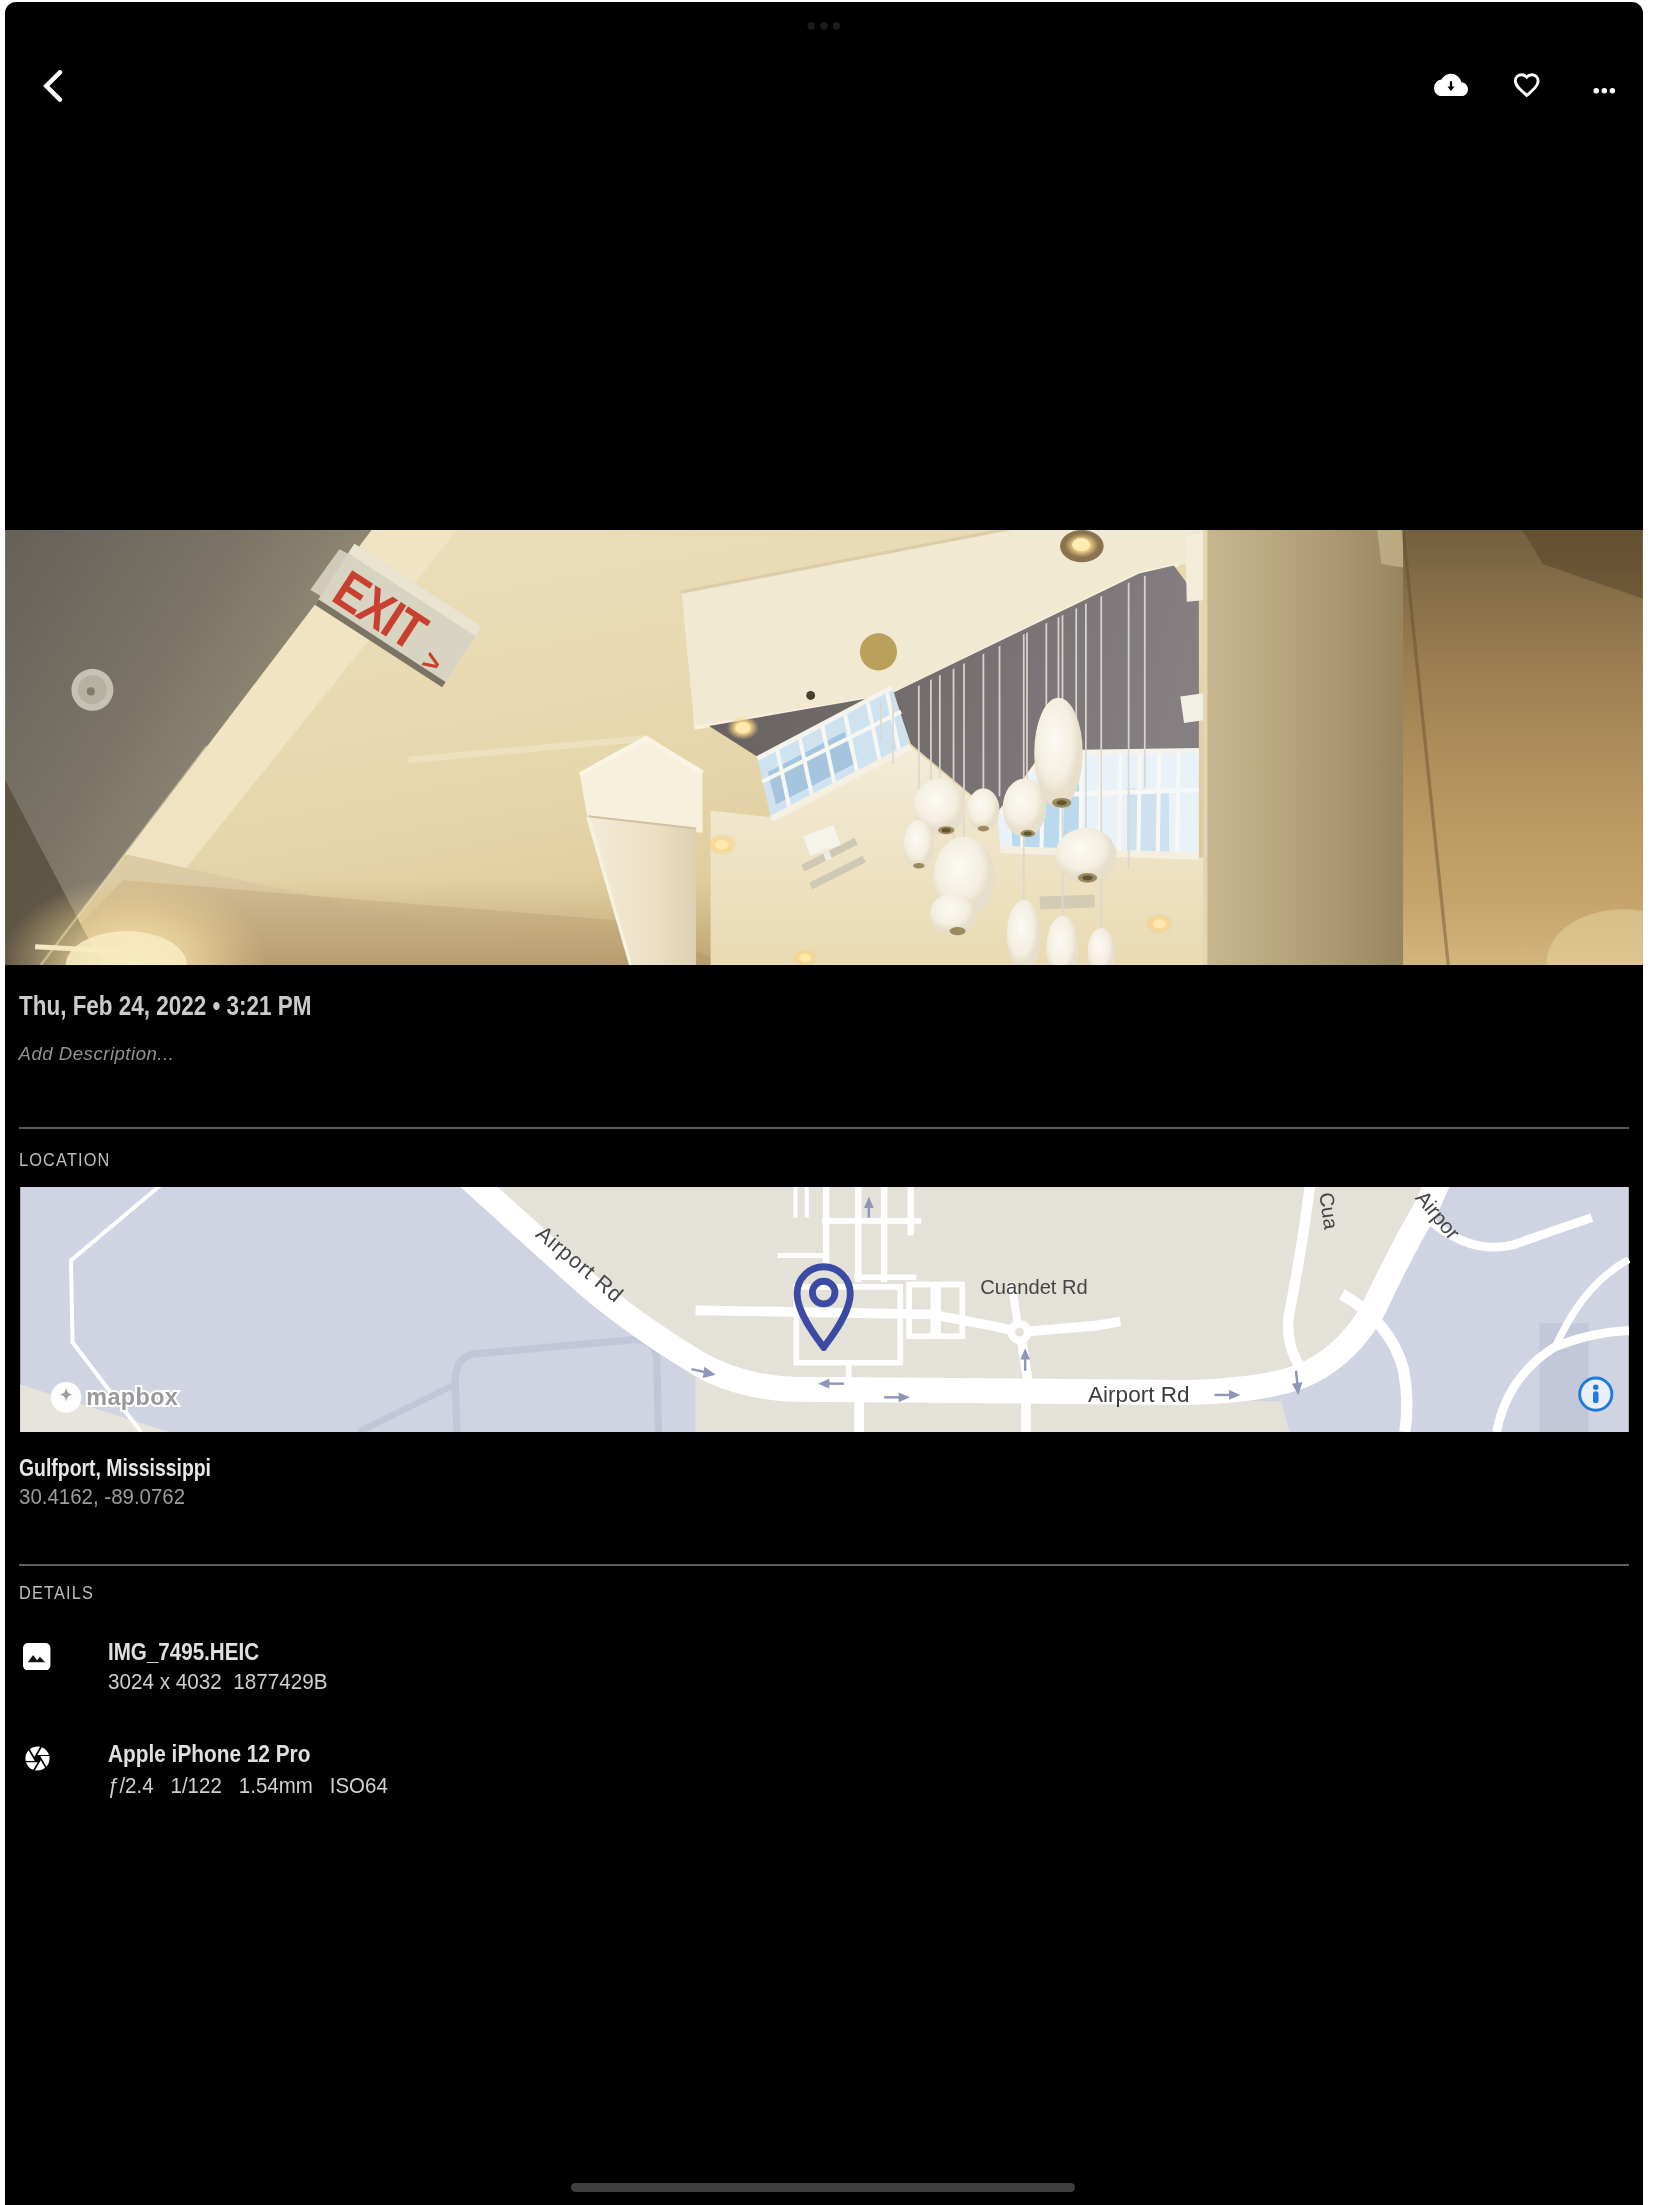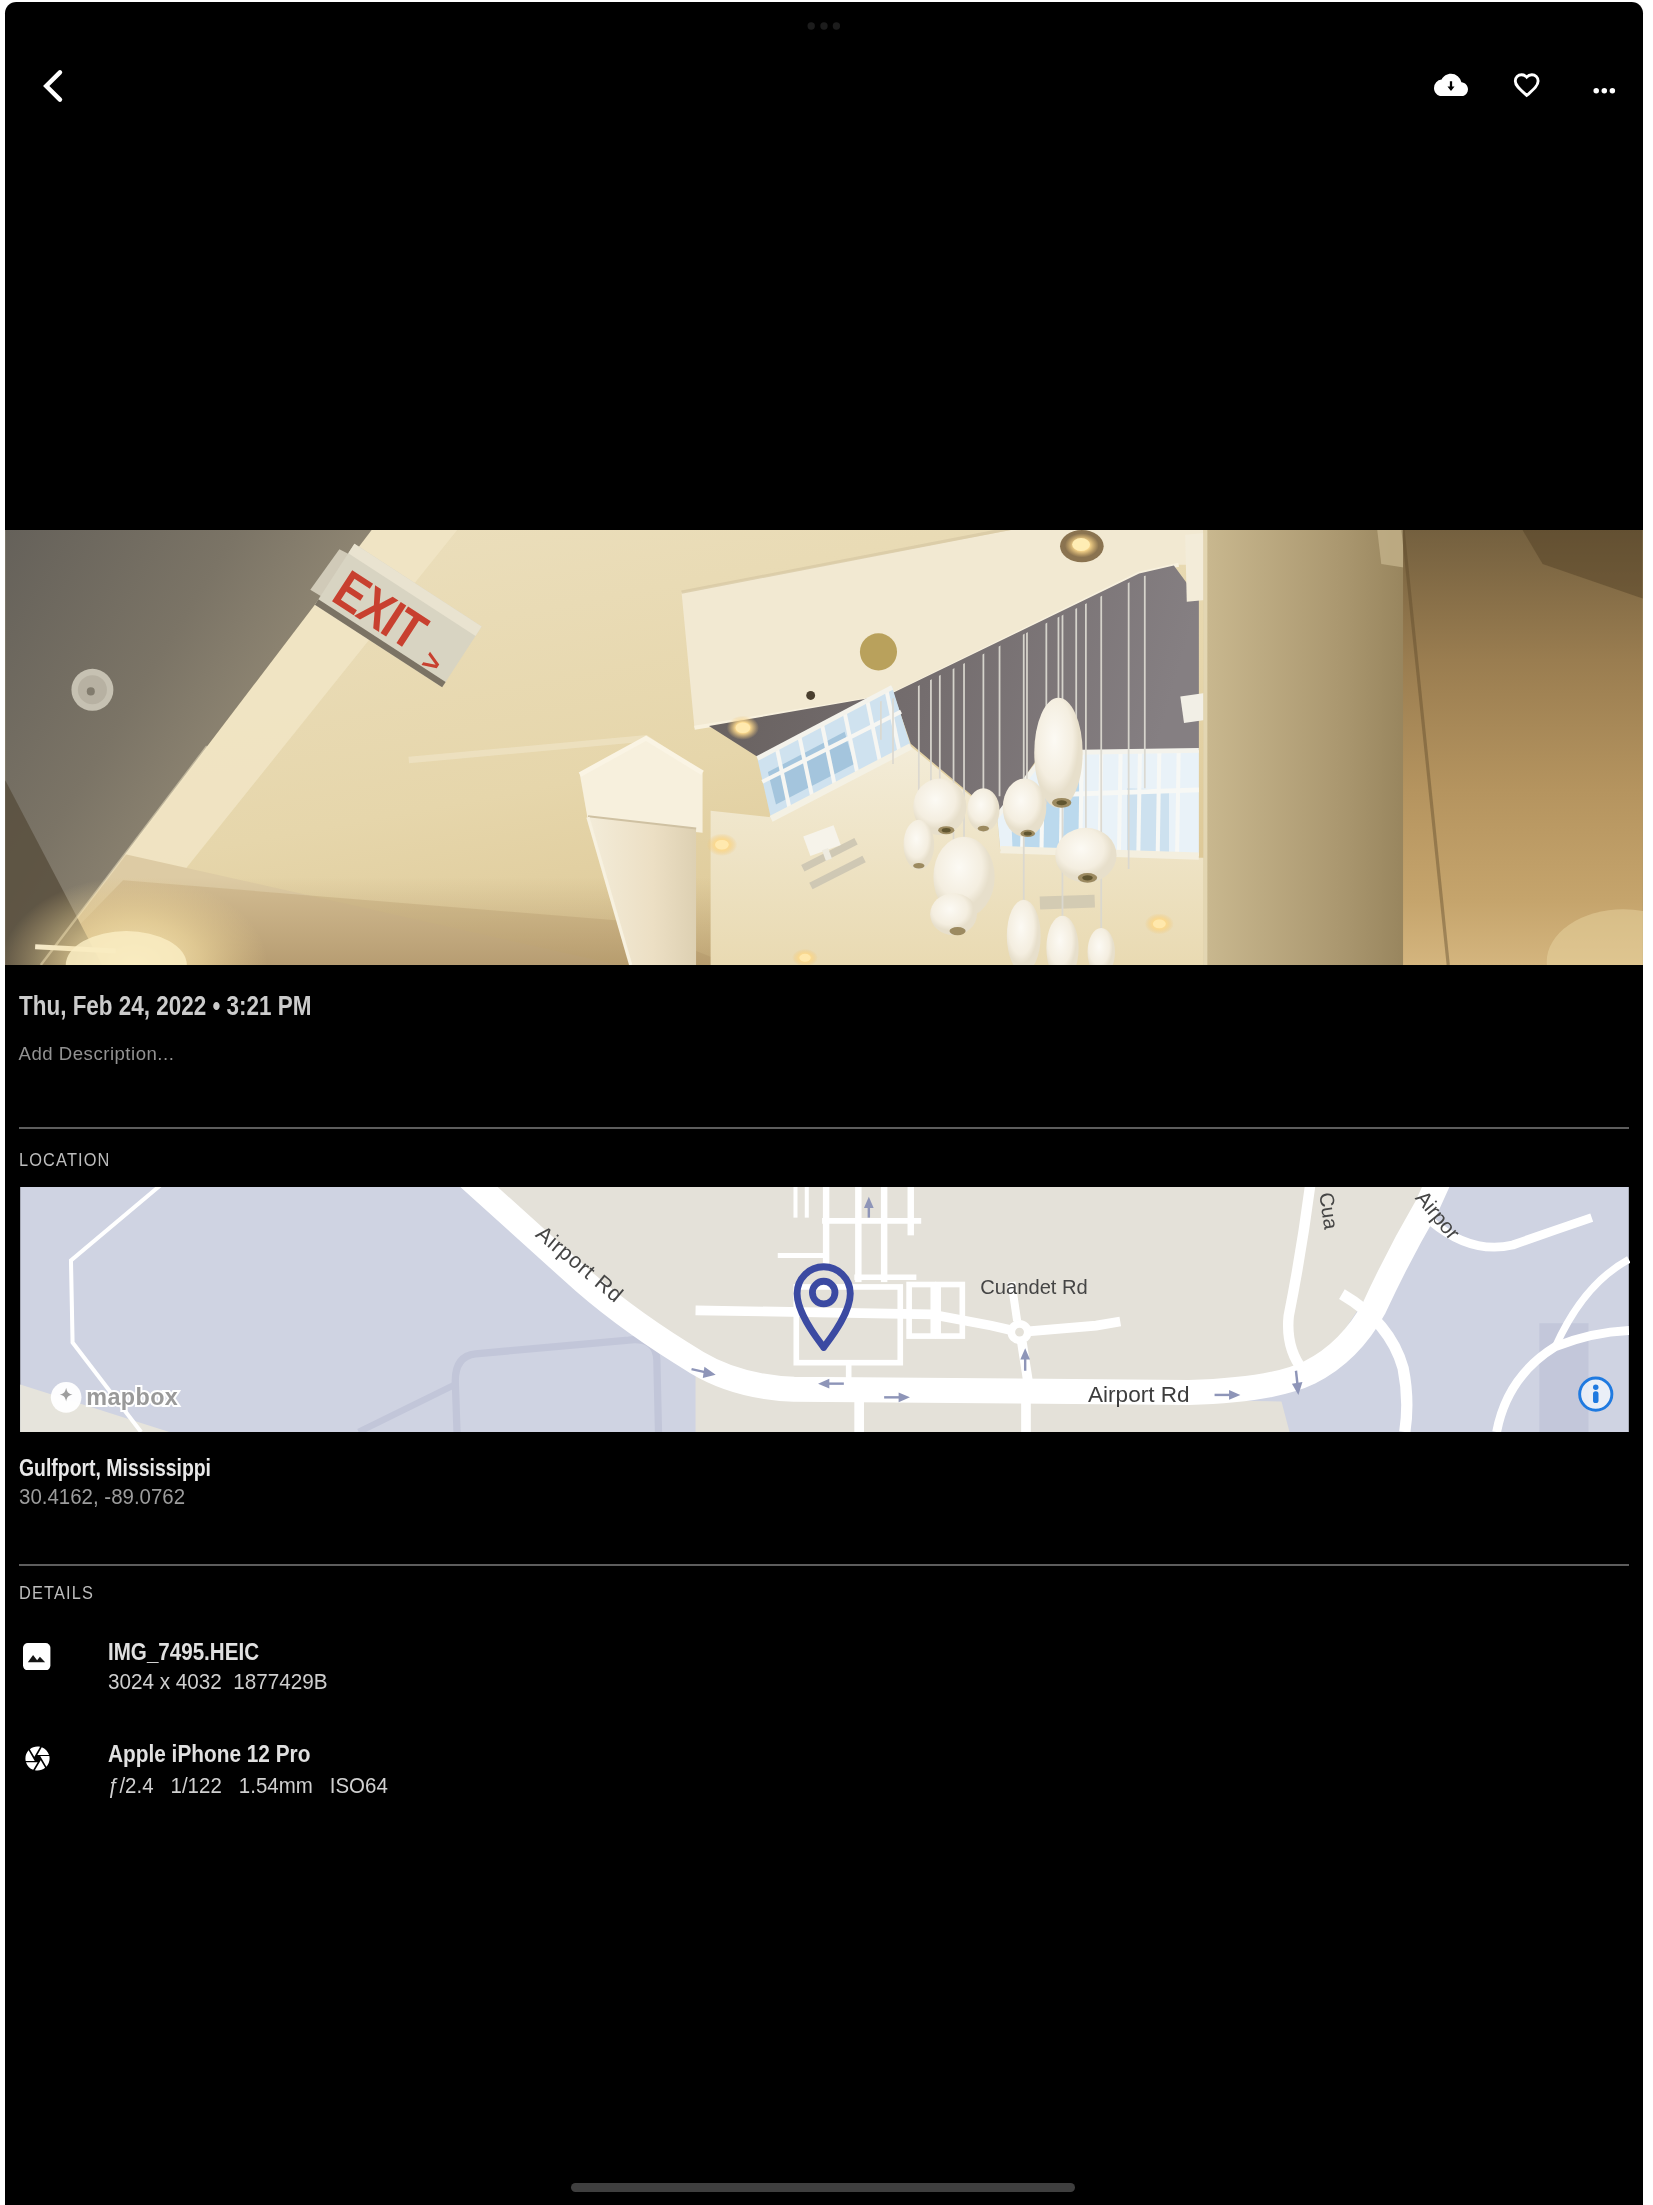--- a/index.html
+++ b/index.html
@@ -298,21 +298,21 @@
         <ellipse cx="160" cy="539" rx="165" ry="110" fill="url(#glowG)"></ellipse>
         <ellipse cx="150" cy="539" rx="75" ry="42" fill="#f9ecc2" opacity="0.85"></ellipse>
       </g>
 
       <ellipse cx="2005" cy="535" rx="95" ry="65" fill="#ecd9a6" opacity="0.45"></ellipse>
     </svg>
   </div>
 
   <div class="abs" style="left:18.6px;top:990px;font-size:27.4px;font-weight:700;color:#cbcbcb;letter-spacing:0px;transform:scaleX(0.82);transform-origin:0 0;">Thu, Feb 24, 2022 • 3:21 PM</div>
 
-  <div class="abs" style="left:18.6px;top:1043px;font-size:18.6px;color:#929292;letter-spacing:0.5px;">Add Description...</div>
+  <div class="abs" style="left:18.6px;top:1043px;font-size:18.6px;color:#929292;letter-spacing:0.5px;font-style:italic;">Add Description...</div>
 
   <div class="abs" style="left:18.6px;top:1127px;width:1610px;height:1.6px;background:#5d5d5d;"></div>
 
   <div class="abs" style="left:18.6px;top:1149px;font-size:18.6px;color:#bdbdbd;letter-spacing:1.3px;transform:scaleX(0.88);transform-origin:0 0;">LOCATION</div>
 
   <div class="abs" style="left:18.6px;top:1187px;width:1611px;height:245px;">
     <svg id="mapsvg" width="1611" height="245" viewBox="0 0 1996 304">
 
       <rect x="0" y="0" width="1996" height="304" fill="#cfd3e2"></rect>
 

